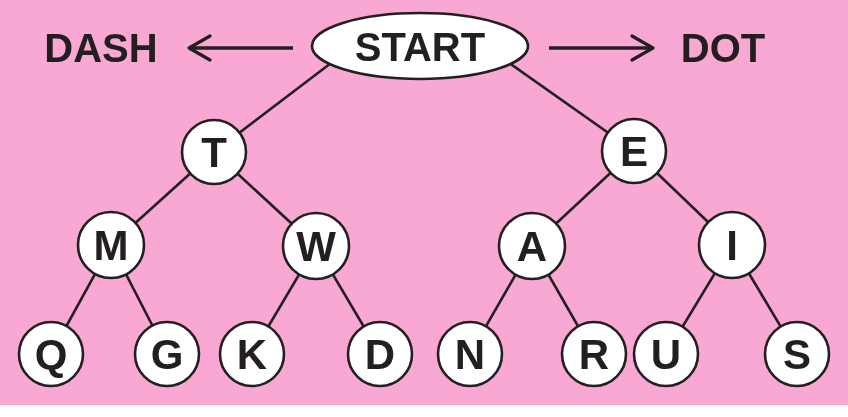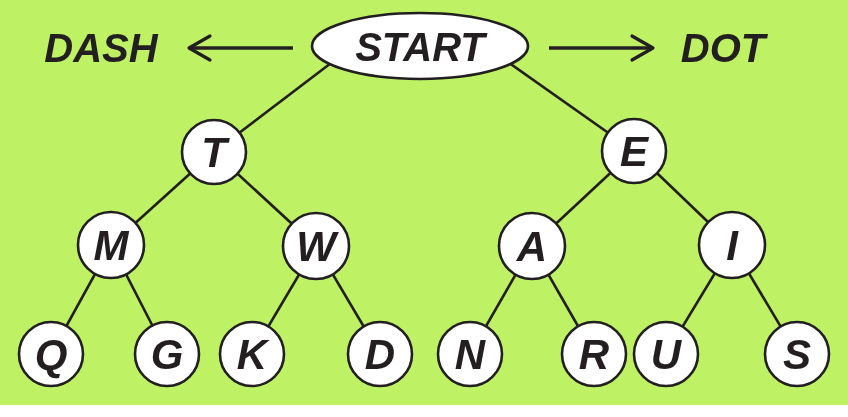--- a/index.html
+++ b/index.html
@@ -4,23 +4,22 @@
 <style>
   html, body {
     margin: 0;
     padding: 0;
     background: #ffffff;
   }
   .stage {
     position: relative;
     width: 848px;
     height: 405px;
-    background: #bef264;
+    background: #f9a8d4;
     overflow: hidden;
-    font-style: italic;
   }
   svg {
     display: block;
     font-family: "Liberation Sans", sans-serif;
   }
   .edge {
     stroke: #231f20;
     stroke-width: 2.6;
     fill: none;
   }

